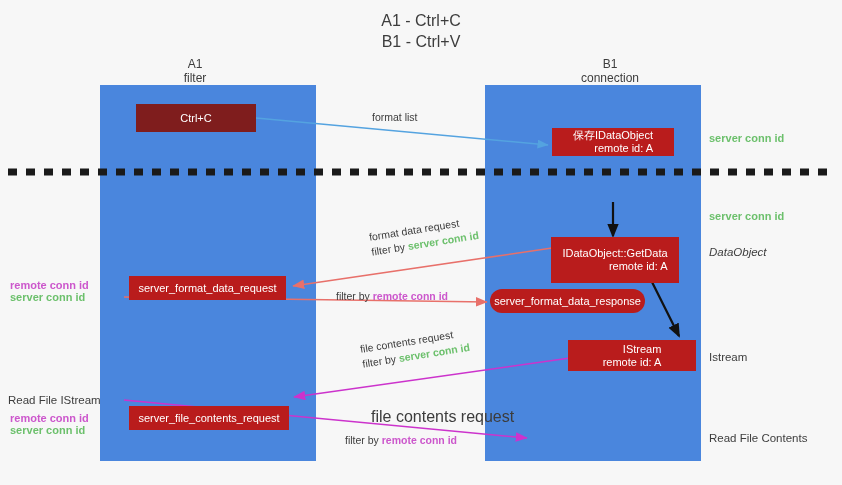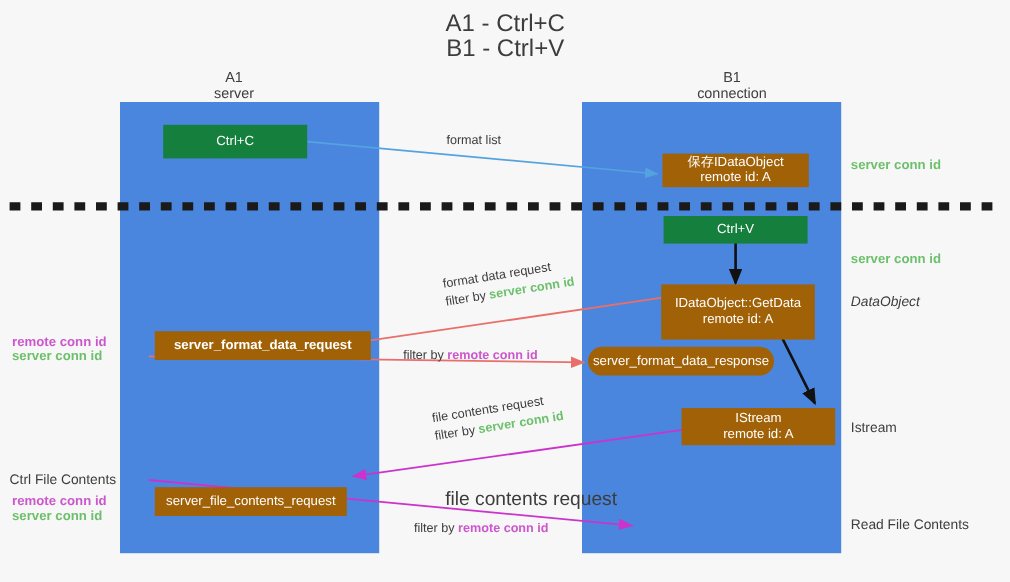--- a/index.html
+++ b/index.html
@@ -21,21 +21,21 @@
     width: 842px;
     height: 485px;
   }
   .abs { position: absolute; }
 
   
   #title {
     left: 0; top: 10px;
     width: 842px;
     text-align: center;
-    font-size: 20px;
+    font-size: 16px;
     line-height: 21px;
     color: #3d3d3d;
     white-space: pre-line;
   }
 
   
   .col-head {
     text-align: center;
     font-size: 12px;
     line-height: 14px;
@@ -59,23 +59,23 @@
     flex-direction: column;
     align-items: center;
     justify-content: center;
     font-size: 11px;
     line-height: 13px;
     text-align: center;
     color: #ffffff;
     white-space: pre-line;
     padding: 2px 4px;
   }
-  .box.green { background: #15803d; }
+  .box.green { background: #7f1d1d; }
   .box.orange { background: #fbb champion; }
-  .box.orange { background: #a16207; }
+  .box.orange { background: #b91c1c; text-align: right; }
 
   
   .side-label {
     font-size: 11.5px;
     line-height: 14px;
     color: #3d3d3d;
     white-space: pre-line;
   }
   .green-txt { color: #6cc06c; font-weight: bold; }
   .purple-txt { color: #cc57cc; font-weight: bold; }
@@ -104,21 +104,21 @@
 </style>
 </head>
 <body>
 
 <div id="canvas">
 
   <div class="abs" id="title">A1 - Ctrl+C
 B1 - Ctrl+V</div>
 
   <div class="abs col-head" id="head-a1">A1
-server</div>
+filter</div>
   <div class="abs col-head" id="head-b1">B1
 connection</div>
 
   <div class="abs lane" id="lane-a1"></div>
   <div class="abs lane" id="lane-b1"></div>
 
   <svg class="abs" style="left:0;top:0;width:842px;height:485px;pointer-events:none;overflow:visible">
     <defs>
       <marker id="ah-blue" markerWidth="9" markerHeight="9" refX="7.5" refY="3.2" orient="auto" markerUnits="strokeWidth">
         <path d="M0,0 L8,3.2 L0,6.4 z" fill="#54a3e0"></path>
@@ -146,28 +146,27 @@
 
     <path d="M570,358 L294,397" stroke="#cc33cc" stroke-width="1.5" fill="none" marker-end="url(#ah-mag)"></path>
 
     <path d="M124,400 L527,438" stroke="#cc33cc" stroke-width="1.5" fill="none" marker-end="url(#ah-mag)"></path>
 
     <line x1="8" y1="172" x2="834" y2="172" stroke="#1a1a1a" stroke-width="7" stroke-dasharray="9 9"></line>
   </svg>
 
   <div class="abs box green" style="left:136px;top:104px;width:120px;height:28px;">Ctrl+C</div>
 
-  <div class="abs box orange" style="left:129px;top:276px;width:180px;height:24px;font-weight:bold;">server_format_data_request</div>
+  <div class="abs box orange" style="left:129px;top:276px;width:157px;height:24px;">server_format_data_request</div>
 
   <div class="abs box orange" style="left:129px;top:406px;width:160px;height:24px;">server_file_contents_request</div>
 
   <div class="abs box orange" style="left:552px;top:128px;width:122px;height:28px;">保存IDataObject
 remote id: A</div>
 
-  <div class="abs box green" style="left:553px;top:180px;width:120px;height:23px;">Ctrl+V</div>
 
   <div class="abs box orange" style="left:551px;top:237px;width:128px;height:46px;">IDataObject::GetData
 remote id: A</div>
 
   <div class="abs box orange" style="left:568px;top:340px;width:128px;height:31px;">IStream
 remote id: A</div>
 
   <div class="abs box orange" style="left:490px;top:289px;width:155px;height:24px;border-radius:12px;">server_format_data_response</div>
 
 
@@ -196,17 +195,17 @@
 
   <div class="abs conn-label green-txt" style="left:709px;top:132px;">server conn id</div>
   <div class="abs conn-label green-txt" style="left:709px;top:210px;">server conn id</div>
   <div class="abs side-label" style="left:709px;top:245px;font-style:italic;">DataObject</div>
   <div class="abs side-label" style="left:709px;top:350px;">Istream</div>
   <div class="abs side-label" style="left:709px;top:431px;">Read File Contents</div>
 
   <div class="abs conn-label purple-txt" style="left:10px;top:279px;">remote conn id</div>
   <div class="abs conn-label green-txt" style="left:10px;top:291px;">server conn id</div>
 
-  <div class="abs side-label" style="left:8px;top:393px;">Ctrl File Contents</div>
+  <div class="abs side-label" style="left:8px;top:393px;">Read File IStream</div>
   <div class="abs conn-label purple-txt" style="left:10px;top:412px;">remote conn id</div>
   <div class="abs conn-label green-txt" style="left:10px;top:424px;">server conn id</div>
 
 </div>
 
 </body></html>

